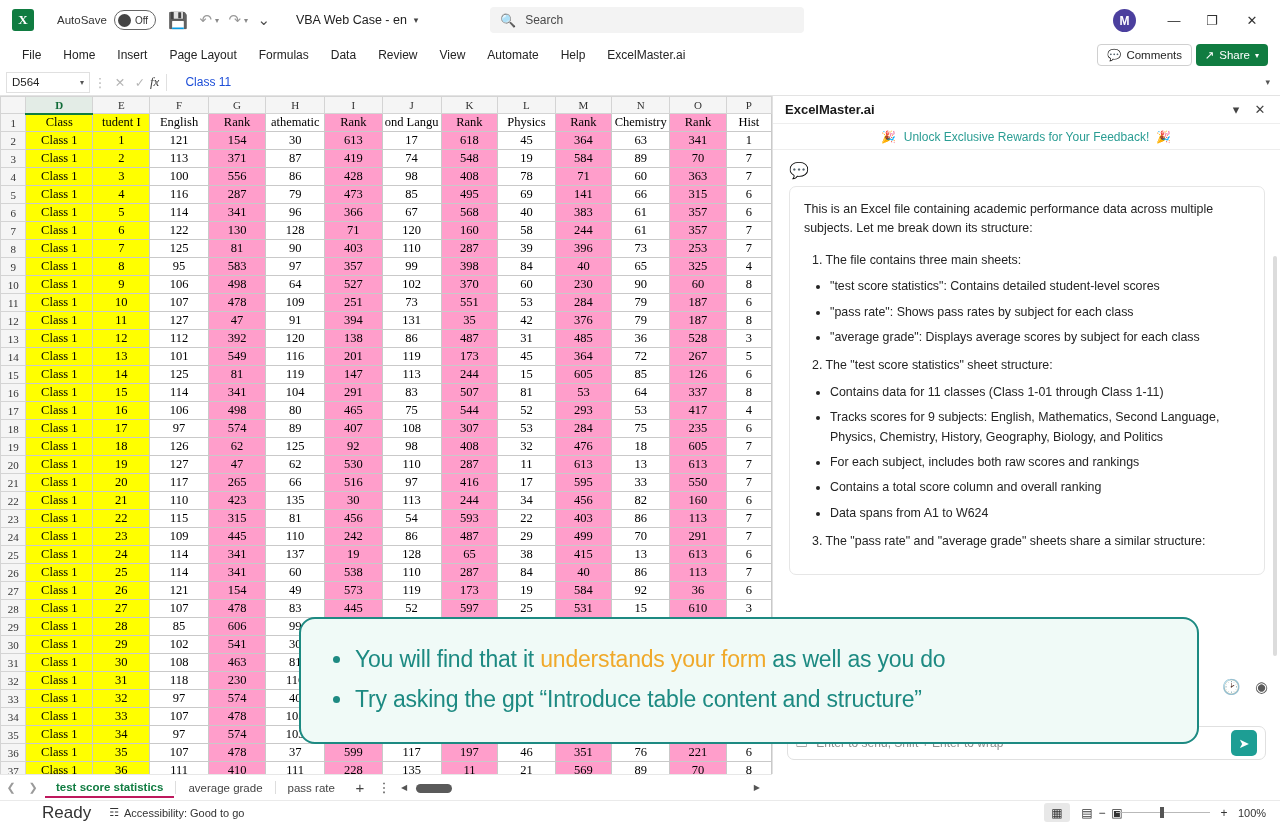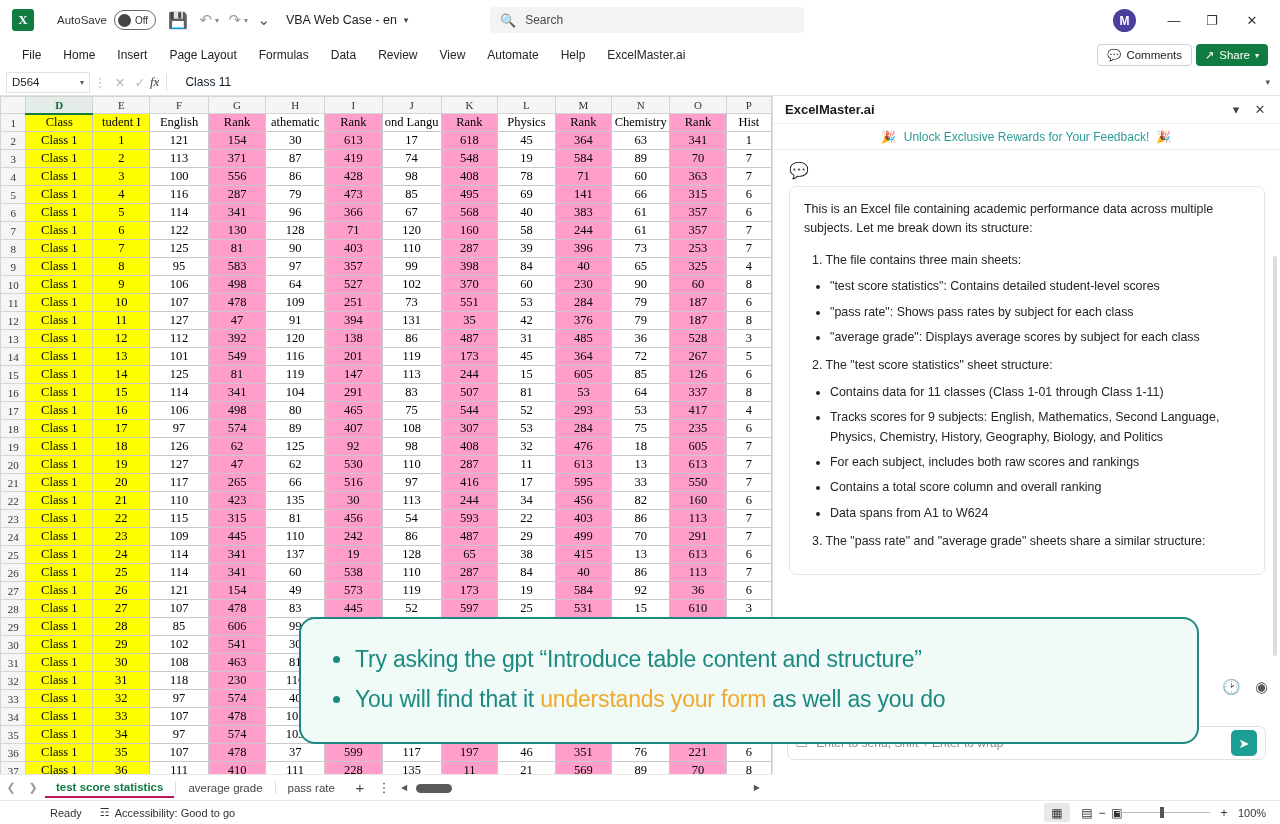--- a/index.html
+++ b/index.html
@@ -33,21 +33,21 @@
     width:13px; height:13px; border-radius:50%; background:#444; margin-left:3px;
   }
   .toggle .off { font-size:10px; color:#333; margin-left:4px; }
   .tb-icon {
     width:28px; height:28px; display:flex; align-items:center; justify-content:center;
     color:#4a4a4a; font-size:15px; border-radius:3px;
   }
   .tb-icon.save { color:#b146c2; font-size:16px; margin-left:8px; }
   .tb-icon.dim { color:#9a9a9a; }
   .caret-sm { font-size:8px; color:#888; margin-left:-5px; margin-right:2px;}
-  .doc-title { font-size:12.5px; color:#222; margin-left:8px; display:flex; align-items:center; gap:7px; }
+  .doc-title { font-size:12.5px; color:#222; margin-left:18px; display:flex; align-items:center; gap:7px; }
   .doc-title .chev { font-size:9px; color:#444; }
   .searchbox {
     position:absolute; left:490px; top:7px; width:314px; height:26px;
     background:#f3f3f3; border-radius:4px; display:flex; align-items:center;
     padding:0 10px; gap:9px;
   }
   .searchbox .mag { color:#444; font-size:13px; }
   .searchbox .ph { font-size:12px; color:#4a4a4a; }
   .avatar {
     position:absolute; right:144px; top:9px; width:23px; height:23px; border-radius:50%;
@@ -86,21 +86,21 @@
   }
   .namebox {
     margin-left:6px; width:84px; height:21px; border:1px solid #e0e0e0; background:#fff;
     display:flex; align-items:center; justify-content:space-between; padding:0 5px;
     font-size:11.5px; color:#222;
   }
   .namebox .chev { font-size:8px; color:#555; }
   .fb-sep { width:1px; height:17px; background:#e0e0e0; margin:0 6px; }
   .fb-ic { font-size:12.5px; color:#b5b5b5; width:20px; text-align:center; }
   .fb-fx { font-size:13px; color:#444; font-style:italic; font-family:"Liberation Serif",serif;}
-  .fb-val { font-size:12px; color:#0f172a; margin-left:12px; }
+  .fb-val { font-size:12px; color:#1d4ed8; margin-left:12px; }
   .fb-expand { position:absolute; right:10px; font-size:9px; color:#555; }
 
   
   .gridwrap {
     position:absolute; left:0; top:96px; width:772px; height:678px;
     background:#fff; overflow:hidden;
   }
   table.grid { border-collapse:collapse; table-layout:fixed; }
   table.grid td, table.grid th { padding:0; }
   .colhdr {
@@ -222,21 +222,21 @@
     position:absolute; left:4px; top:9px; width:36px; height:9px;
     background:#5a5a5a; border-radius:5px;
   }
   .hs-right { font-size:8px; color:#555; margin-right:6px;}
 
   
   .statusbar {
     position:absolute; left:0; top:800px; width:1280px; height:24px;
     background:#fff; border-top:1px solid #eaeaea; display:flex; align-items:center;
   }
-  .st-text { font-size:11px; color:#333; margin-left:12px;padding-left:38px; }
+  .st-text { font-size:17px; color:#333; margin-left:4px;padding-left:38px; }
   .st-acc { font-size:11px; color:#333; margin-left:18px; display:flex; align-items:center; gap:5px;}
   .view-btns { position:absolute; right:150px; display:flex; gap:4px; }
   .vb {
     width:26px; height:19px; display:flex; align-items:center; justify-content:center;
     font-size:12px; color:#333; border-radius:3px;
   }
   .vb.sel { background:#e8e8e8; }
   .zoomwrap { position:absolute; right:10px; display:flex; align-items:center; gap:8px; }
   .zminus, .zplus { font-size:12px; color:#333; width:12px; text-align:center; }
   .ztrack { width:94px; height:1px; background:#b9b9b9; position:relative; }
@@ -938,24 +938,24 @@
 
   <div class="vscroll">
     <div class="up">▲</div>
     <div class="thumb"></div>
     <div class="dn">▼</div>
   </div>
 
   <div class="callout">
     <ul>
       <li>
-        <span>Try asking the gpt </span><span>“Introduce table content and structure”</span>
+        <span>You will find that it </span><span class="hl">understands your form</span><span> as well as you do</span>
       </li>
       <li>
-        <span>You will find that it </span><span class="hl">understands your form</span><span> as well as you do</span>
+        <span>Try asking the gpt </span><span>“Introduce table content and structure”</span>
       </li>
     </ul>
   </div>
 
   <div class="panel">
     <div class="panel-hdr">
       <span class="panel-title">ExcelMaster.ai</span>
       <span class="panel-ic">▾</span>
       <span class="panel-ic">✕</span>
     </div>

